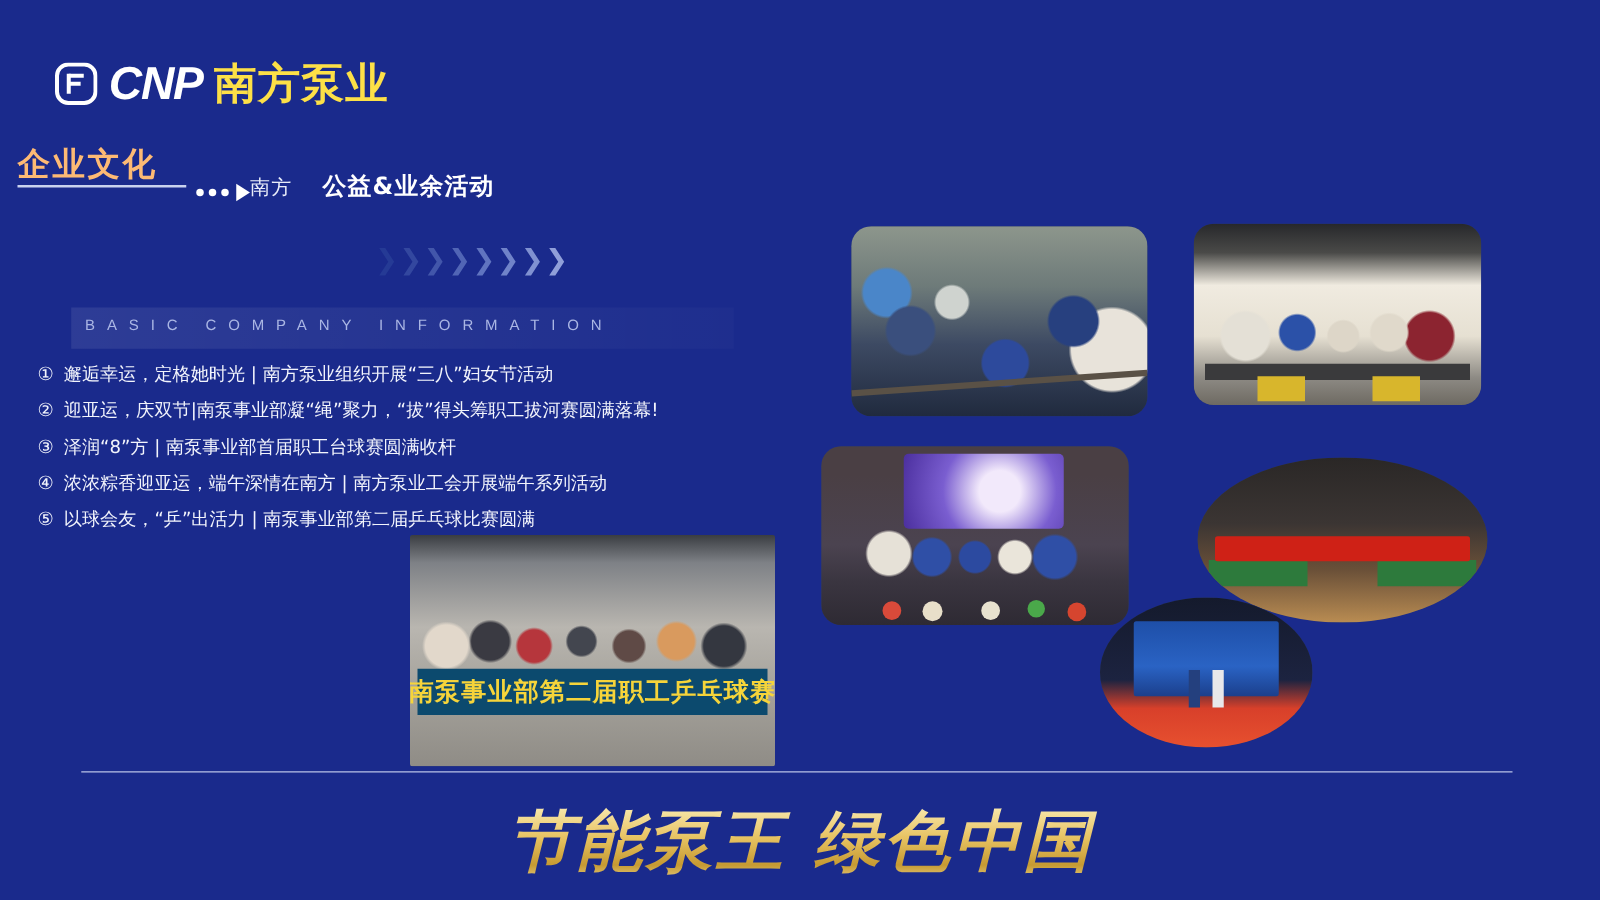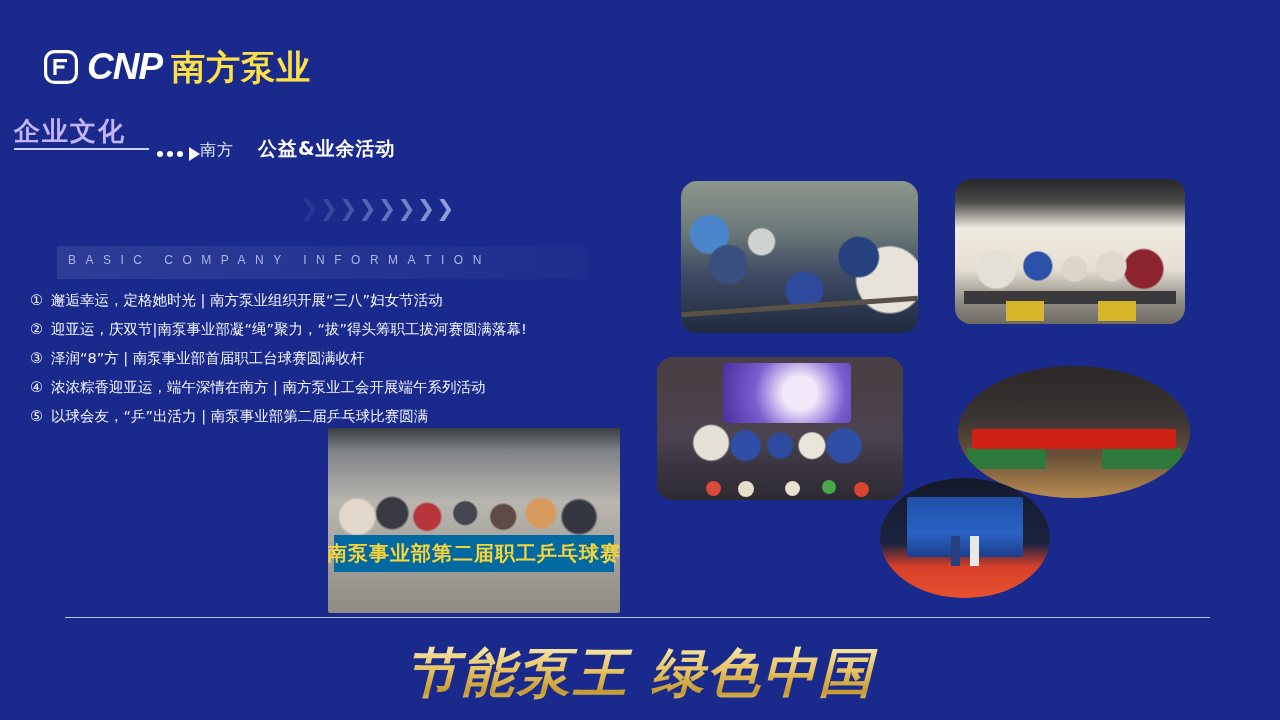--- a/index.html
+++ b/index.html
@@ -13,21 +13,21 @@
 
   
   .logo{position:absolute;left:44px;top:48px;display:flex;align-items:center;gap:9px;}
   .logo-mark{width:34px;height:34px;flex:0 0 34px;position:relative;}
   .logo-cnp{font-size:37px;font-weight:bold;color:#ffffff;letter-spacing:-1px;line-height:1;font-style:italic;}
   .logo-cn{font-size:34px;font-weight:bold;color:#fde047;letter-spacing:1px;line-height:1;margin-left:0;
            font-family:"DejaVu Sans","Liberation Sans",sans-serif;}
 
   
   .sec-head{position:absolute;left:14px;top:114px;width:400px;height:50px;}
-  .sec-title{position:absolute;left:0;top:0;font-size:26px;font-weight:bold;color:#c4b5fd;letter-spacing:2px;
+  .sec-title{position:absolute;left:0;top:0;font-size:26px;font-weight:bold;color:#fdba74;letter-spacing:2px;
              font-family:"DejaVu Sans","Liberation Sans",sans-serif;}
   .sec-rule{position:absolute;left:0;top:34px;width:135px;height:2px;background:#c9d2ef;}
   .dots{position:absolute;left:143px;top:33px;display:flex;align-items:center;gap:4px;}
   .dots i{display:block;width:6px;height:6px;border-radius:50%;background:#ffffff;}
   .tri{width:0;height:0;border-left:11px solid #ffffff;border-top:7px solid transparent;border-bottom:7px solid transparent;margin-left:2px;}
   .sub-nan{position:absolute;left:186px;top:26px;font-size:16px;color:#e8ecf9;letter-spacing:1px;
            font-family:"DejaVu Sans","Liberation Sans",sans-serif;text-align:right;}
   .sub-main{position:absolute;left:226px;top:22px;font-size:19px;font-weight:bold;color:#ffffff;letter-spacing:1px;
             font-family:"DejaVu Sans","Liberation Sans",sans-serif;margin-left:18px;}
 
@@ -126,21 +126,21 @@
   #photo-pingpong{left:328px;top:428px;width:292px;height:185px;border-radius:2px;}
   #photo-pingpong .sky{background:
      radial-gradient(circle at 10% 48%,#e2d8cb 0 6%,transparent 7%),
      radial-gradient(circle at 22% 46%,#3a3a42 0 6%,transparent 7%),
      radial-gradient(circle at 34% 48%,#b6363c 0 6%,transparent 7%),
      radial-gradient(circle at 47% 46%,#43464f 0 6%,transparent 7%),
      radial-gradient(circle at 60% 48%,#5f4a46 0 6%,transparent 7%),
      radial-gradient(circle at 73% 46%,#d99a5e 0 6%,transparent 7%),
      radial-gradient(circle at 86% 48%,#343740 0 6%,transparent 7%),
      linear-gradient(180deg,#3a3d42 0%,#7e8186 12%,#b9b6b0 40%,#a3a099 70%,#8f8c86 100%);}
-  #photo-pingpong .banner{position:absolute;left:2%;top:58%;width:96%;height:20%;background:#0369a1;}
+  #photo-pingpong .banner{position:absolute;left:2%;top:58%;width:96%;height:20%;background:#0c4a6e;}
   #photo-pingpong .banner .bt{position:absolute;inset:0;display:flex;align-items:center;justify-content:center;
      color:#f6d43a;font-size:20px;font-weight:bold;letter-spacing:1px;white-space:nowrap;
      font-family:"DejaVu Sans","Liberation Sans",sans-serif;}
 </style>
 </head>
 <body>
 
 <div class="slide">
 
   <div class="logo">

